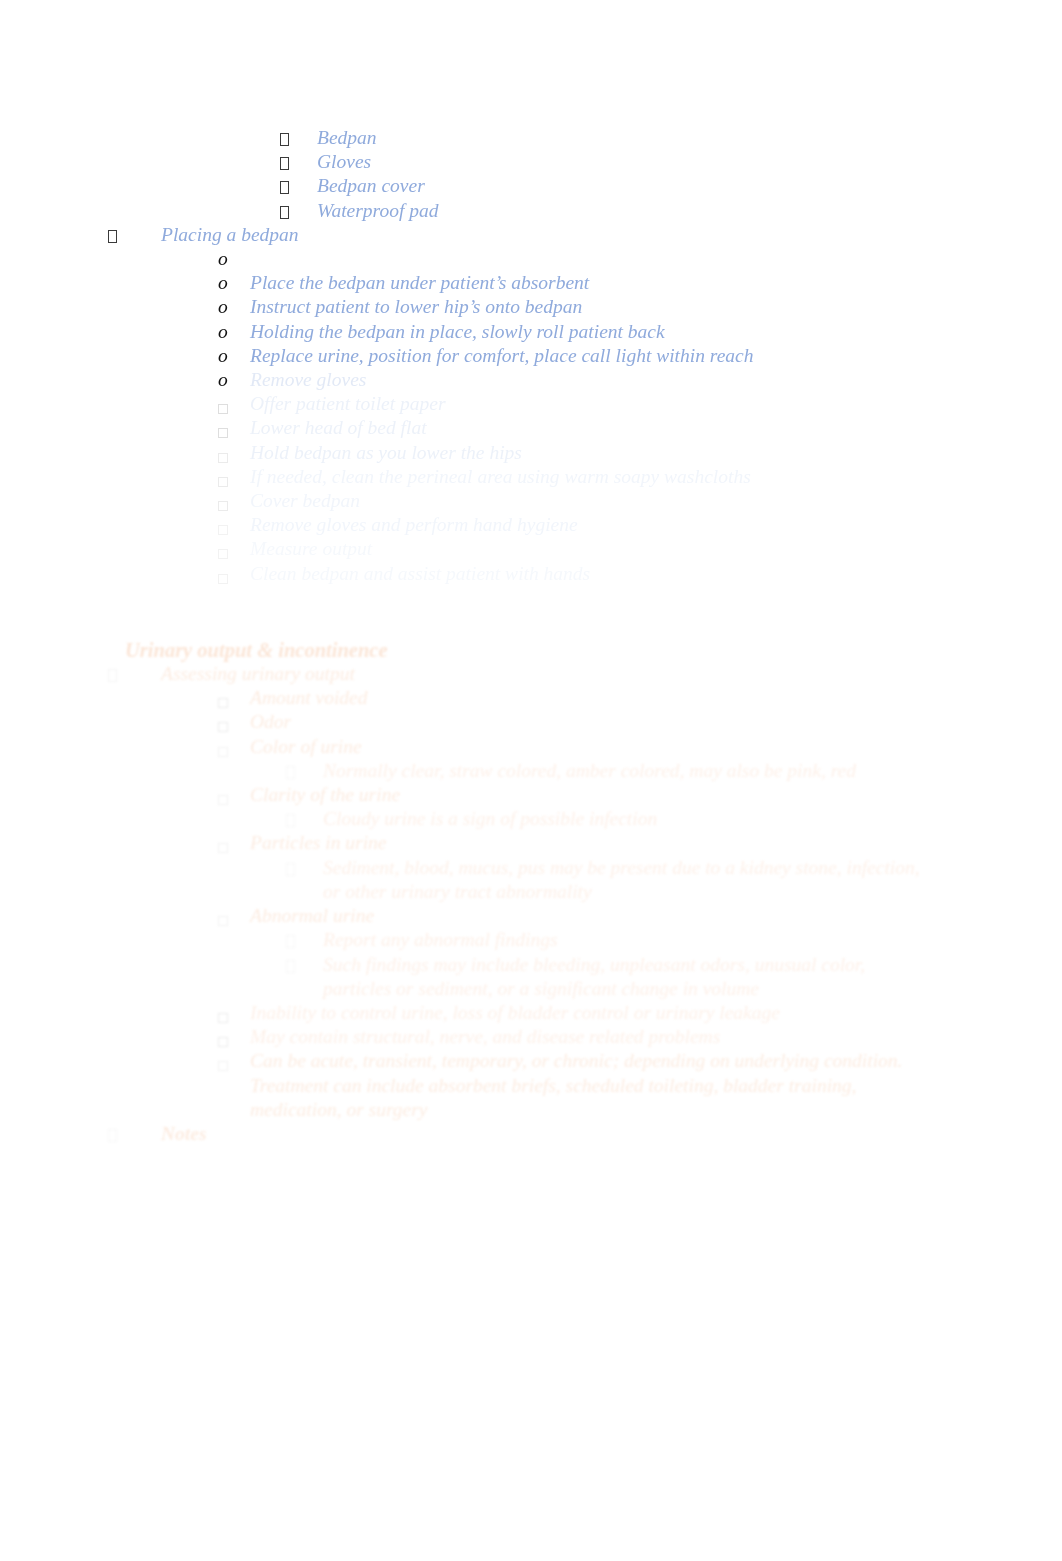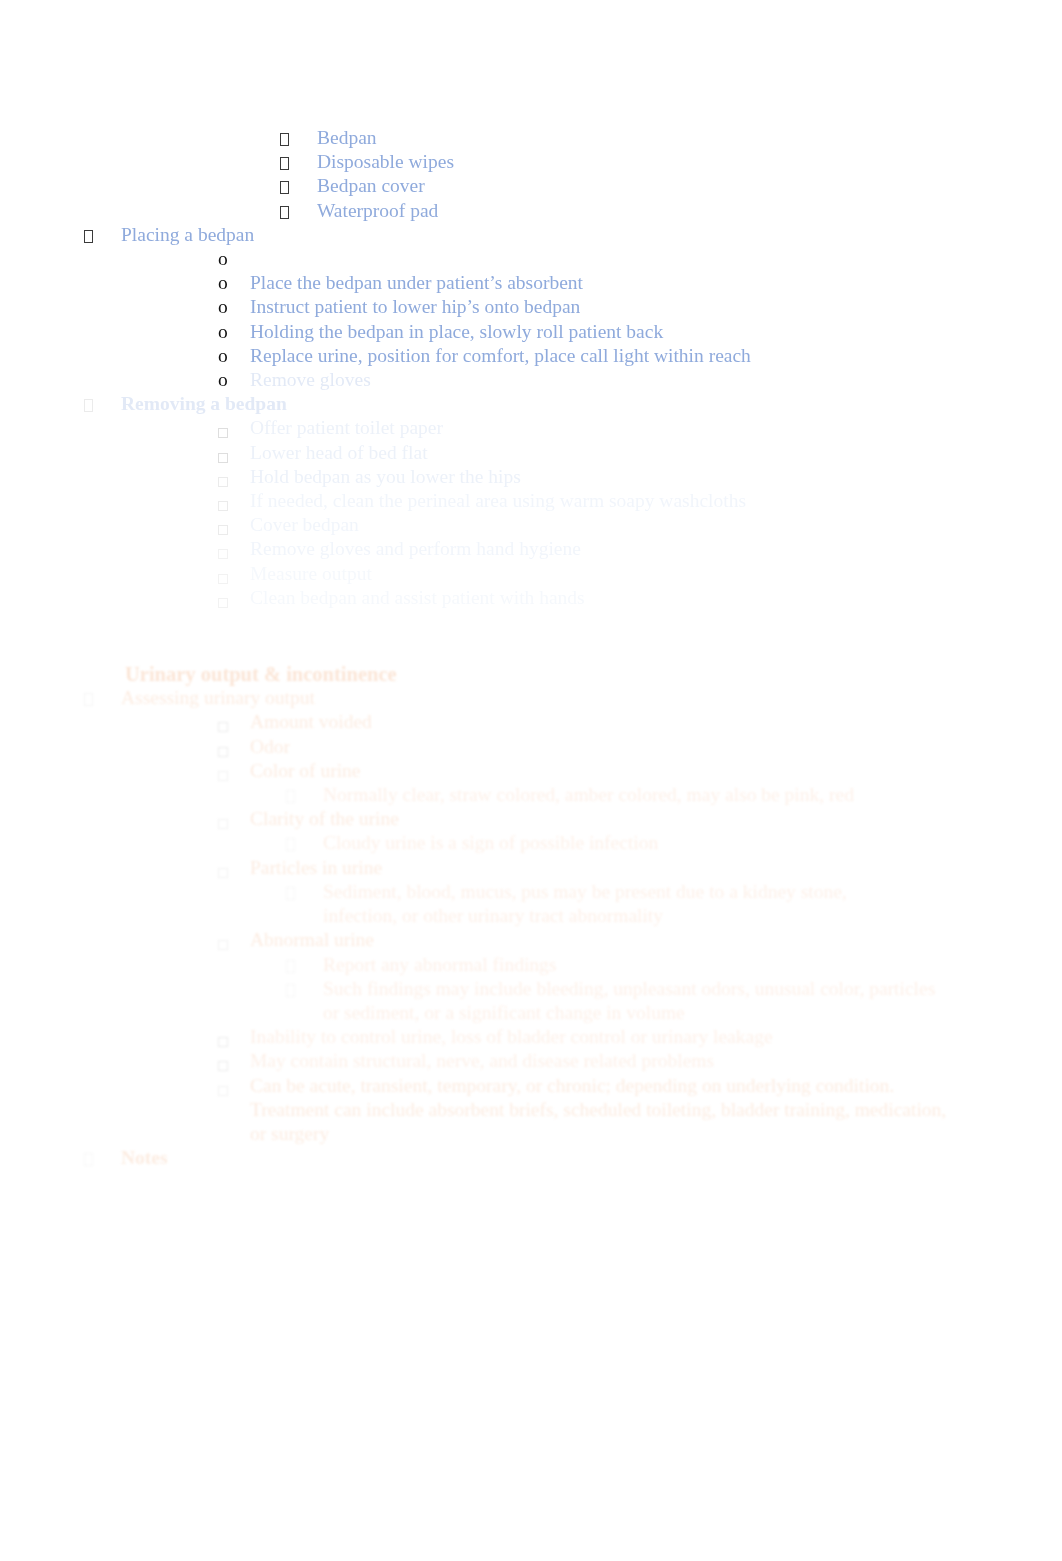--- a/index.html
+++ b/index.html
@@ -17,20 +17,21 @@
     background: #ffffff;
     overflow: hidden;
   }
 
   .page {
     position: absolute;
     left: 0; top: 0;
     width: 1062px;
     height: 1561px;
     padding: 0;
+    font-style: italic;
   }
 
   
   .row {
     position: relative;
     display: flex;
     align-items: flex-start;
     line-height: 24.2px;
     min-height: 24.2px;
     white-space: pre-wrap;
@@ -72,21 +73,21 @@
     display: inline-block;
     width: 10px; height: 10px;
     border: 1.3px solid #5a5a5a;
     position: relative; top: 5px;
   }
   .sq.f1 { border-color: rgba(90,90,90,0.20); }
   .sq.f2 { border-color: rgba(90,90,90,0.12); }
   .sq.f3 { border-color: rgba(90,90,90,0.08); }
 
   
-  .lvl1 { padding-left: 84px; }
+  .lvl1 { padding-left: 108px; gap: 16px; }
   .lvl2 { padding-left: 218px; }
   .lvl3 { padding-left: 280px; }
   .lvl4 { padding-left: 286px; }
 
   .marker-w { display: inline-block; width: 37px; }
   .marker-w-sm { display: inline-block; width: 32px; }
 
   
   .blue    { color: #8faadc; }
   .blue-f2 { color: rgba(143,170,220,0.26); }
@@ -113,21 +114,21 @@
 <div class="page">
 
   <div style="height:126px;"></div>
 
   <div class="row lvl3">
     <span class="marker marker-w"><span class="tofu"></span></span>
     <span class="txt blue">Bedpan</span>
   </div>
   <div class="row lvl3">
     <span class="marker marker-w"><span class="tofu"></span></span>
-    <span class="txt blue">Disposable wipes</span>
+    <span class="txt blue">Gloves</span>
   </div>
   <div class="row lvl3">
     <span class="marker marker-w"><span class="tofu"></span></span>
     <span class="txt blue">Bedpan cover</span>
   </div>
   <div class="row lvl3">
     <span class="marker marker-w"><span class="tofu"></span></span>
     <span class="txt blue">Waterproof pad</span>
   </div>
 
@@ -153,24 +154,20 @@
   </div>
   <div class="row lvl2">
     <span class="marker marker-w-sm ocirc">o</span>
     <span class="txt blue">Replace urine, position for comfort, place call light within reach</span>
   </div>
   <div class="row lvl2">
     <span class="marker marker-w-sm ocirc">o</span>
     <span class="txt blue-f2 blurry">Remove gloves</span>
   </div>
 
-  <div class="row lvl1 blurry">
-    <span class="marker marker-w"><span class="tofu faded"></span></span>
-    <span class="txt blue-f2 heading">Removing a bedpan</span>
-  </div>
 
   <div class="row lvl2 blurry">
     <span class="marker marker-w-sm"><span class="sq f1"></span></span>
     <span class="txt blue-f3">Offer patient toilet paper</span>
   </div>
   <div class="row lvl2 blurry">
     <span class="marker marker-w-sm"><span class="sq f1"></span></span>
     <span class="txt blue-f3">Lower head of bed flat</span>
   </div>
   <div class="row lvl2 blurry">

